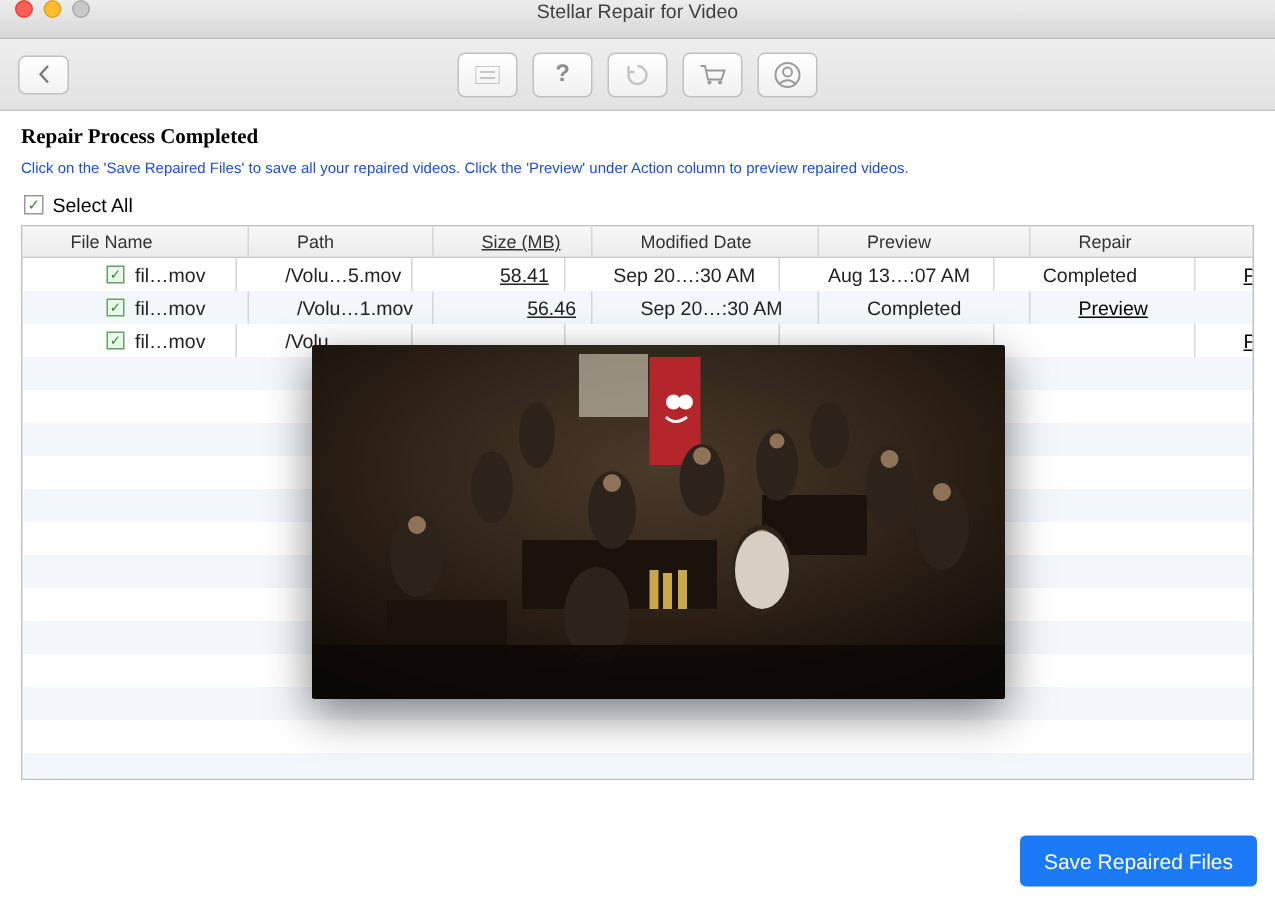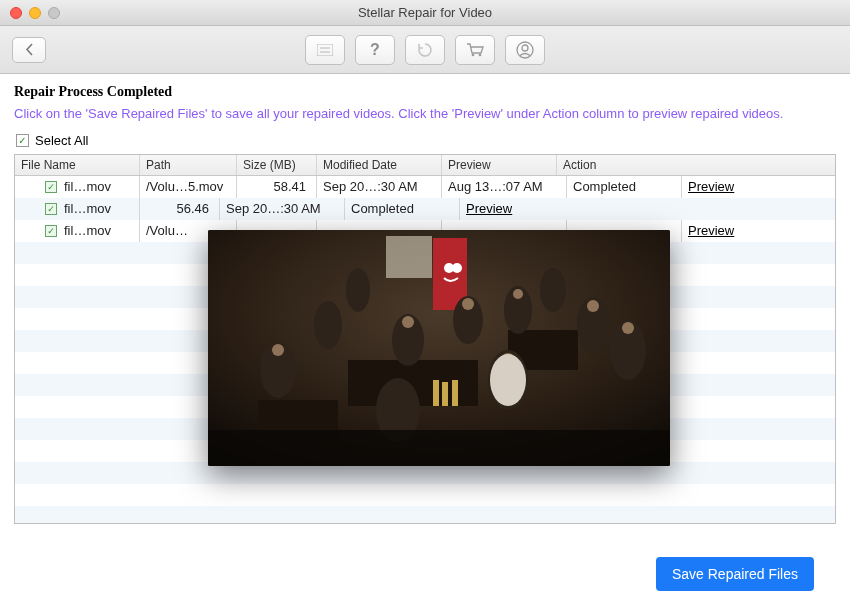--- a/index.html
+++ b/index.html
@@ -9,21 +9,20 @@
       font-family: -apple-system, "Helvetica Neue", Arial, sans-serif;
       font-size: 13px;
       background: #fff;
       overflow: hidden;
     }
     .titlebar {
       height: 26px;
       background: linear-gradient(#ededed, #d8d7d7);
       border-bottom: 1px solid #bdbdbd;
       display: flex;
-      align-items: center;
       position: relative;
     }
     .traffic-lights {
       display: flex;
       gap: 7px;
       padding-left: 10px;
     }
     .tl { width: 12px; height: 12px; border-radius: 50%; }
     .tl.red { background: #ff5f57; border: 0.5px solid #e24238; }
     .tl.yellow { background: #febc2e; border: 0.5px solid #e1a020; }
@@ -60,21 +59,21 @@
       background: linear-gradient(#ffffff,#f0f0f0);
       border: 1px solid #c0c0c0;
       border-radius: 5px;
       display: flex; align-items: center; justify-content: center;
       color: #7d7d7d;
     }
     .content {
       padding: 10px 14px;
     }
     .heading { font-weight: 600; font-size: 14px; margin-bottom: 6px; font-family: Liberation Serif, serif; }
-    .instruction { font-size: 13px; color: #8b5cf6; margin-bottom: 10px; line-height: 1.3; }
+    .instruction { font-size: 10px; color: #1d4ed8; margin-bottom: 10px; line-height: 1.3; }
     .selectall-row { display: flex; align-items: center; gap: 6px; margin-bottom: 6px; margin-left: 2px; }
     .chk {
       width: 13px; height: 13px;
       border: 1px solid #999;
       background: #fff;
       display: inline-flex; align-items: center; justify-content: center;
       font-size: 10px; color: #2f8f2f;
     }
     .table-wrap {
       border: 1px solid #bfbfbf;
@@ -82,25 +81,25 @@
       overflow: hidden;
       position: relative;
     }
     .thead {
       display: flex;
       background: linear-gradient(#f7f7f7,#ececec);
       border-bottom: 1px solid #c8c8c8;
       height: 21px;
       font-size: 12px; color: #333;
     }
-    .th, .td { border-right: 1px solid #d6d6d6; padding: 2px 6px; display:flex; align-items:center; overflow:hidden; white-space:nowrap; }
+    .th, .td { border-right: 1px solid #d6d6d6; padding: 2px 6px; display:flex; align-items:center; overflow:hidden; white-space:nowrap;margin-left:26px; }
     .th:last-child, .td:last-child { border-right: none; }
     .c-fn { width: 125px; }
     .c-path { width: 97px; }
-    .c-size { width: 80px; justify-content: flex-end; padding-right: 10px;}
+    .c-size { width: 80px; justify-content: flex-end; padding-right: 10px; text-decoration: underline;}
     .c-mod { width: 125px; }
     .c-cre { width: 125px; }
     .c-stat { width: 115px; }
     .c-act { flex: 1; }
     .th.c-size { justify-content:flex-start; padding-left:6px; }
     .tbody { }
     .trow {
       display: flex;
       height: 22px;
       font-size: 13px;
@@ -130,21 +129,21 @@
       background:#1c1510;
       box-shadow: 0 10px 30px rgba(0,0,0,.5);
       border-radius: 2px;
       overflow:hidden;
     }
     .preview-popup svg { width:100%; height:100%; display:block; }
     .footer {
       position: absolute; bottom: 0; left:0; right:0;
       height: 52px;
       display:flex; justify-content:flex-end; align-items:center;
-      padding-right: 36px;
+      padding-right: 12px;
       background:#fff;
     }
     .save-btn {
       background: #1a7af8;
       color: #fff;
       border: none;
       padding: 9px 16px;
       font-size: 14px;
       border-radius: 4px;
       font-weight:500;
@@ -210,21 +209,21 @@
     <span>Select All</span>
   </div>
 
   <div class="table-wrap">
     <div class="thead">
       <div class="th c-fn">File Name</div>
       <div class="th c-path">Path</div>
       <div class="th c-size">Size (MB)</div>
       <div class="th c-mod">Modified Date</div>
       <div class="th c-stat">Preview</div>
-      <div class="th c-act">Action</div>
+      <div class="th c-act">Repair</div>
     </div>
     <div class="tbody">
       <div class="trow">
         <div class="td c-fn">
             <div class="c-fn-inner">
               <span class="chk-small">✓</span>
               <span>fil…mov</span>
             </div>
           </div>
         <div class="td c-path">/Volu…5.mov</div>
@@ -236,20 +235,21 @@
             <span class="plink">Preview</span>
           </div>
       </div>
       <div class="trow">
         <div class="td c-fn">
             <div class="c-fn-inner">
               <span class="chk-small">✓</span>
               <span>fil…mov</span>
             </div>
           </div>
+        <div class="td c-path">/Volu…1.mov</div>
         <div class="td c-size">56.46</div>
         <div class="td c-mod">Sep 20…:30 AM</div>
         <div class="td c-stat">Completed</div>
         <div class="td c-act">
             <span class="plink">Preview</span>
           </div>
       </div>
       <div class="trow">
         <div class="td c-fn">
             <div class="c-fn-inner">

